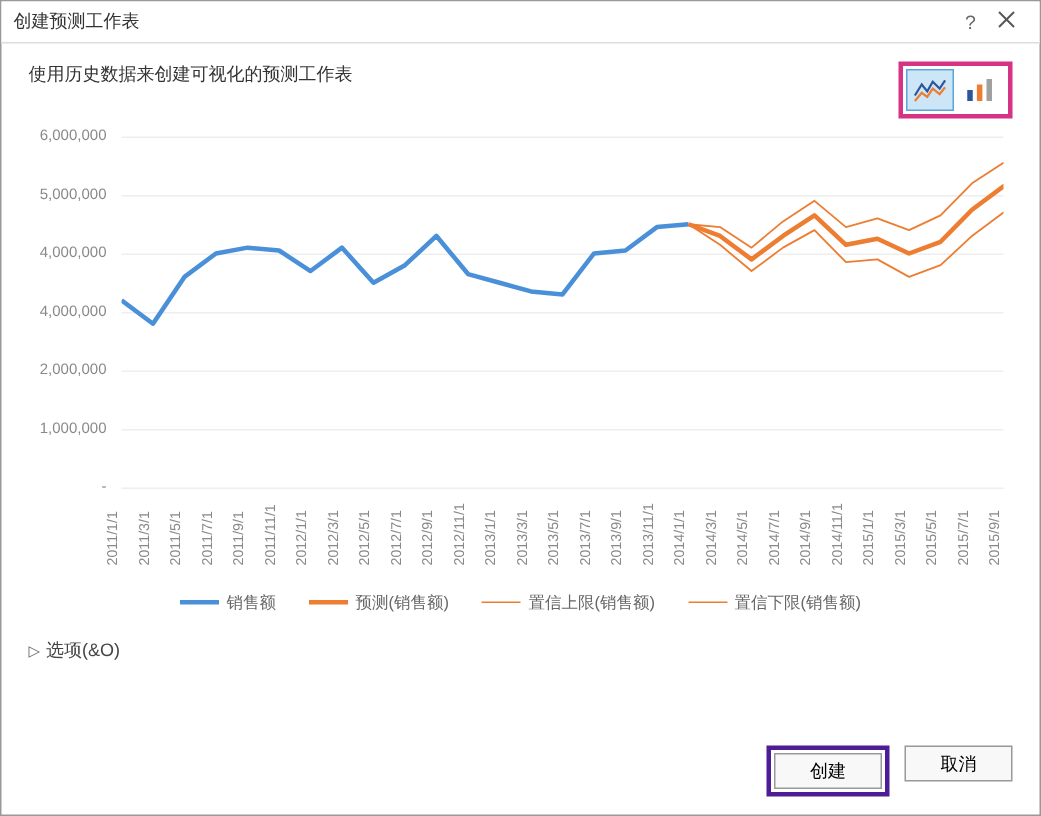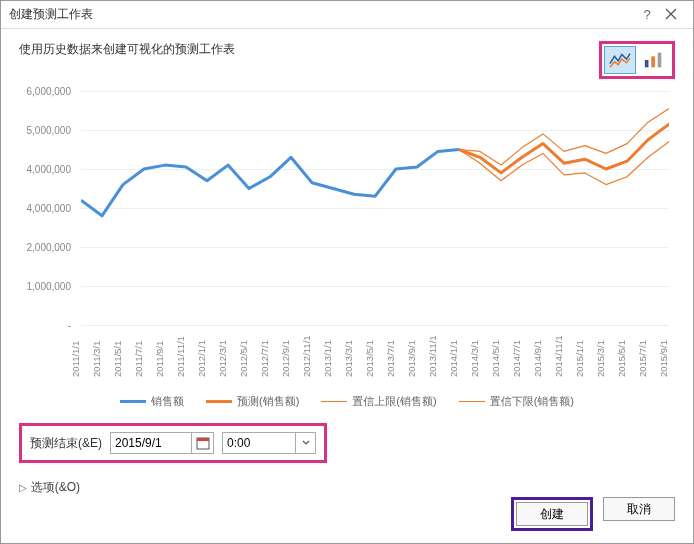--- a/index.html
+++ b/index.html
@@ -152,42 +152,20 @@
           <span class="legend-line hi"></span>
           <span>置信上限(销售额)</span>
         </div>
       <div class="legend-item">
           <span class="legend-line lo"></span>
           <span>置信下限(销售额)</span>
         </div>
     </div>
 
     <div class="controls">
-      <div class="fc-end-box">
-        <label>预测结束(&amp;E)</label>
-        <div class="date-input">
-          <input type="text" value="2015/9/1" style="">
-          <div class="cal-btn">
-            <svg width="14" height="14" viewBox="0 0 14 14">
-              <rect x="1" y="2" width="12" height="11" fill="none" stroke="#555"></rect>
-              <rect x="1" y="2" width="12" height="3" fill="#c44"></rect>
-              <line x1="4" y1="7" x2="4" y2="7" stroke="#555"></line>
-                <line x1="7" y1="7" x2="7" y2="7" stroke="#555"></line>
-            </svg>
-          </div>
-        </div>
-        <div class="time-input">
-          <input type="text" value="0:00" style="">
-          <div class="dd-btn">
-            <svg width="8" height="6" viewBox="0 0 8 6">
-                <polyline points="1,1 4,4 7,1" fill="none" stroke="#555" stroke-width="1.2"></polyline>
-              </svg>
-          </div>
-        </div>
-      </div>
 
       <div class="options-row">
         <span class="tri">▷</span><span>选项(&amp;O)</span>
       </div>
     </div>
   </div>
 
   <div class="footer">
     <div class="create-box">
       <button class="btn">创建</button>

